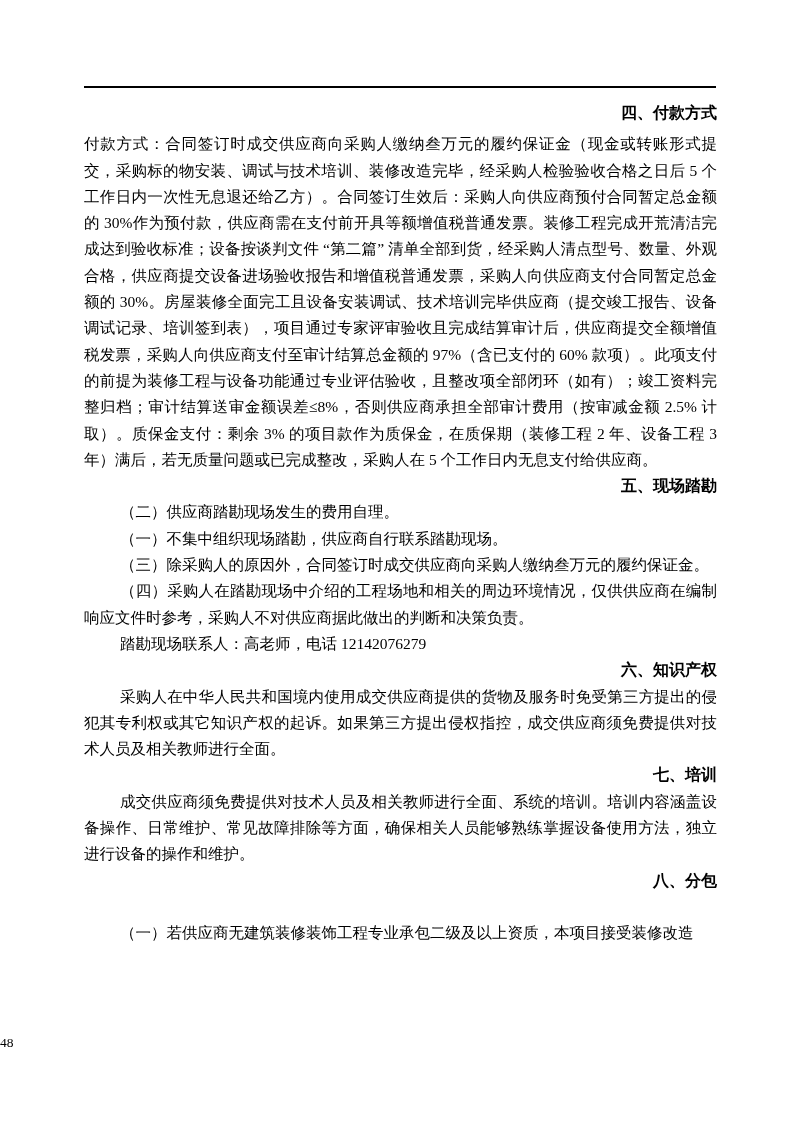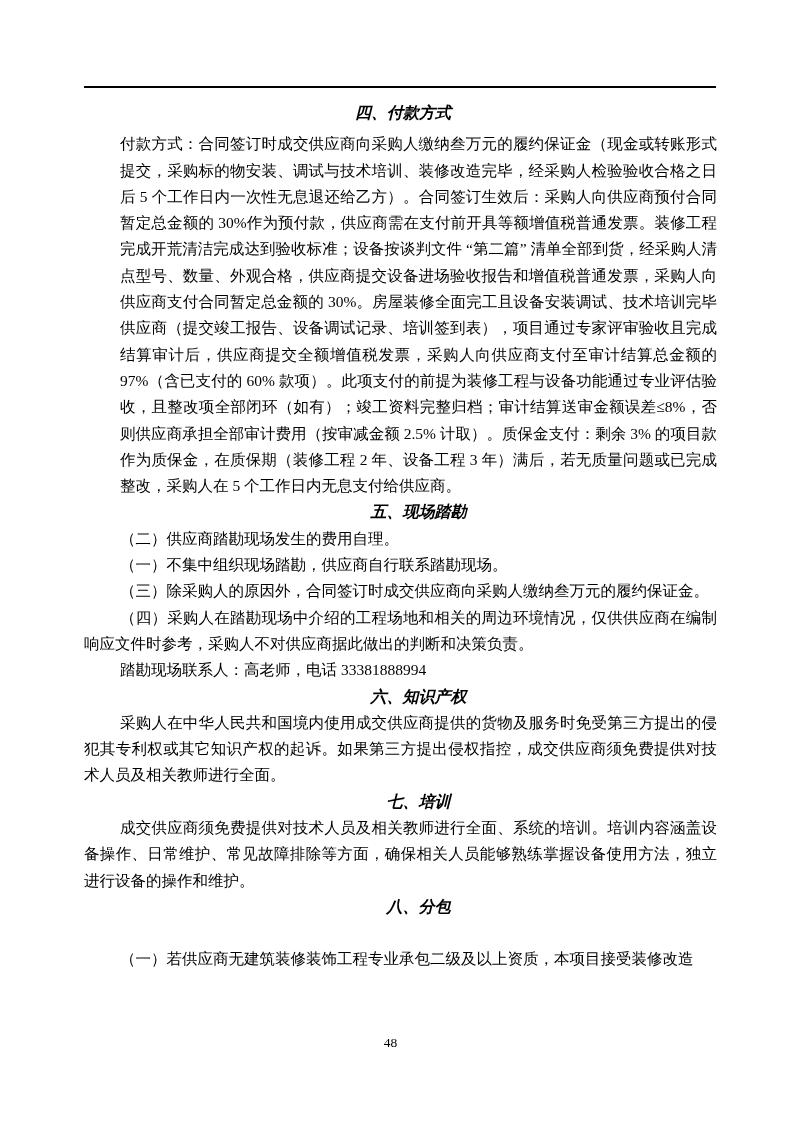--- a/index.html
+++ b/index.html
@@ -33,57 +33,56 @@
     line-height: 26.3px;
     text-align: justify;
   }
   .blk-heading {
     margin: 0;
     padding: 0;
     font-size: 16px;
     font-weight: bold;
     font-family: "Liberation Sans", "DejaVu Sans", sans-serif;
     line-height: 26.3px;
-    text-align: center;
-    font-style: italic;
+    text-align: right;
   }
   .h0 { margin-left: 5px; margin-bottom: 5px; }
   .h1 { margin-left: 36px; }
   .blk-para {
     margin: 0;
     padding: 0;
     text-align: justify;
   }
-  .p-block { margin-left: 36px; }
+  .p-block { }
   .p-indent { text-indent: 36px; }
   .p-spaced { margin-top: 26px; }
   .footer {
     position: absolute;
     left: 0;
     right: 12px;
     top: 1034px;
-    text-align: center;
+    text-align: left;
     font-size: 13.5px;
     line-height: 18px;
   }
 </style>
 </head>
 <body>
 
 <div class="page">
   <div class="header-rule"></div>
   <main class="content" id="doc-body">
       <h2 class="blk-heading h0">四、付款方式</h2>
       <p class="blk-para p-block">付款方式：合同签订时成交供应商向采购人缴纳叁万元的履约保证金（现金或转账形式提交，采购标的物安装、调试与技术培训、装修改造完毕，经采购人检验验收合格之日后 5 个工作日内一次性无息退还给乙方）。合同签订生效后：采购人向供应商预付合同暂定总金额的 30%作为预付款，供应商需在支付前开具等额增值税普通发票。装修工程完成开荒清洁完成达到验收标准；设备按谈判文件 “第二篇” 清单全部到货，经采购人清点型号、数量、外观合格，供应商提交设备进场验收报告和增值税普通发票，采购人向供应商支付合同暂定总金额的 30%。房屋装修全面完工且设备安装调试、技术培训完毕供应商（提交竣工报告、设备调试记录、培训签到表），项目通过专家评审验收且完成结算审计后，供应商提交全额增值税发票，采购人向供应商支付至审计结算总金额的 97%（含已支付的 60% 款项）。此项支付的前提为装修工程与设备功能通过专业评估验收，且整改项全部闭环（如有）；竣工资料完整归档；审计结算送审金额误差≤8%，否则供应商承担全部审计费用（按审减金额 2.5% 计取）。质保金支付：剩余 3% 的项目款作为质保金，在质保期（装修工程 2 年、设备工程 3 年）满后，若无质量问题或已完成整改，采购人在 5 个工作日内无息支付给供应商。</p>
       <h2 class="blk-heading h1">五、现场踏勘</h2>
       <p class="blk-para p-indent">（二）供应商踏勘现场发生的费用自理。</p>
       <p class="blk-para p-indent">（一）不集中组织现场踏勘，供应商自行联系踏勘现场。</p>
       <p class="blk-para p-indent">（三）除采购人的原因外，合同签订时成交供应商向采购人缴纳叁万元的履约保证金。</p>
       <p class="blk-para p-indent">（四）采购人在踏勘现场中介绍的工程场地和相关的周边环境情况，仅供供应商在编制响应文件时参考，采购人不对供应商据此做出的判断和决策负责。</p>
-      <p class="blk-para p-indent">踏勘现场联系人：高老师，电话 33381888994</p>
+      <p class="blk-para p-indent">踏勘现场联系人：高老师，电话 12142076279</p>
       <h2 class="blk-heading h1">六、知识产权</h2>
       <p class="blk-para p-indent">采购人在中华人民共和国境内使用成交供应商提供的货物及服务时免受第三方提出的侵犯其专利权或其它知识产权的起诉。如果第三方提出侵权指控，成交供应商须免费提供对技术人员及相关教师进行全面。</p>
       <h2 class="blk-heading h1">七、培训</h2>
       <p class="blk-para p-indent">成交供应商须免费提供对技术人员及相关教师进行全面、系统的培训。培训内容涵盖设备操作、日常维护、常见故障排除等方面，确保相关人员能够熟练掌握设备使用方法，独立进行设备的操作和维护。</p>
       <h2 class="blk-heading h1">八、分包</h2>
       <p class="blk-para p-indent p-spaced">（一）若供应商无建筑装修装饰工程专业承包二级及以上资质，本项目接受装修改造</p>
     </main>
   <div class="footer">
     <span>48</span>
   </div>

